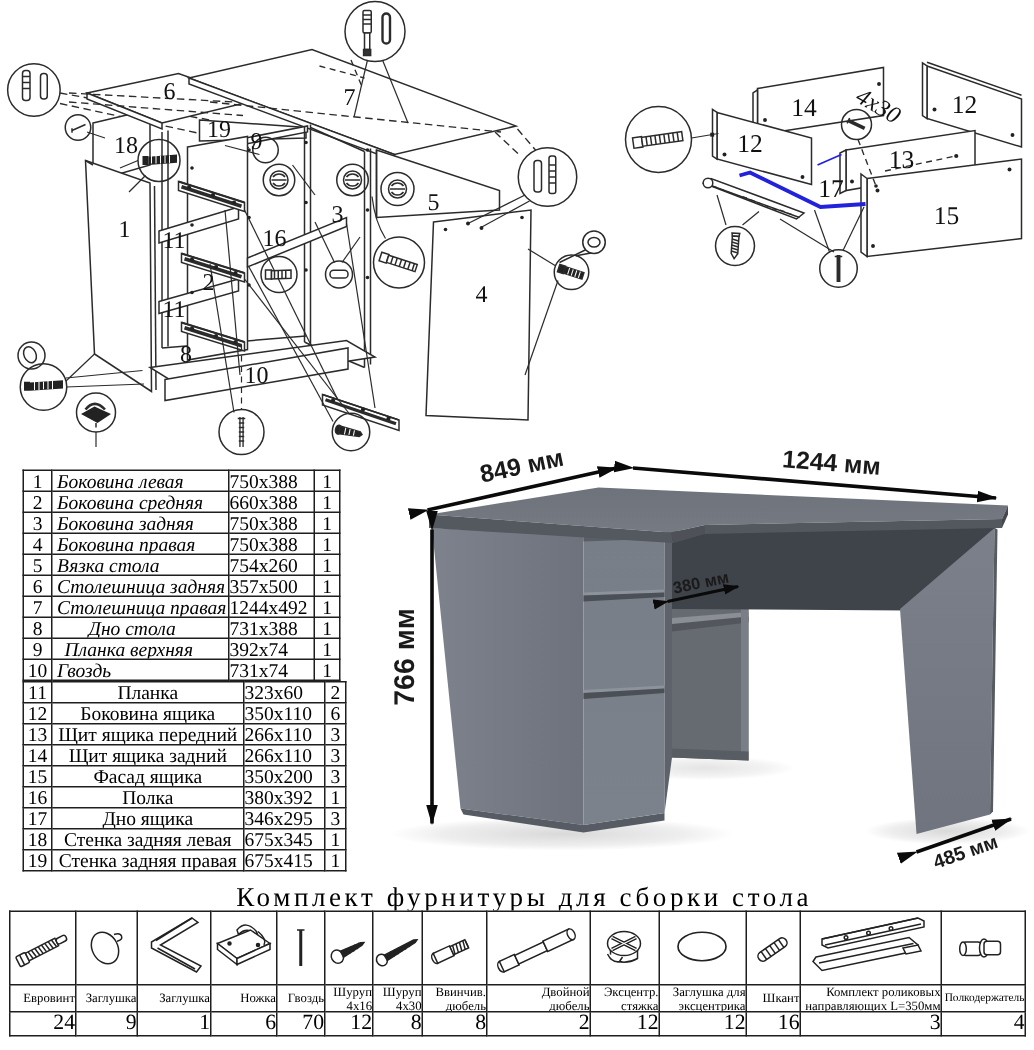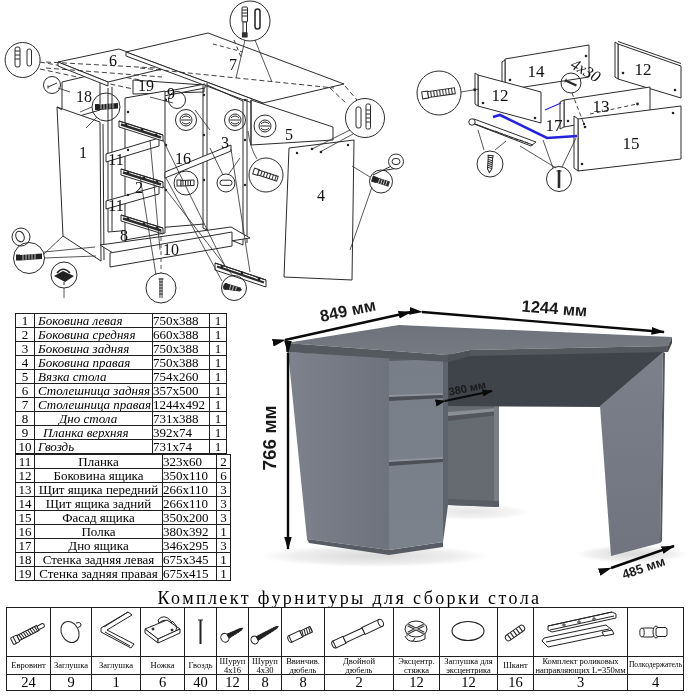--- a/index.html
+++ b/index.html
@@ -12,21 +12,21 @@
 #t1,#t2{font-size:13px;}
 #t1 td,#t2 td{height:13.05px;line-height:13px;}
 .num{text-align:center;}
 .nm{padding-left:3px;font-style:italic;}
 .nmc{text-align:center;margin-top:40px;}
 .sz{text-align:left;font-family:Liberation Serif, serif;}
 .q{text-align:center;}
 #title{position:absolute;left:5px;top:588px;width:689px;text-align:center;
   font-size:18px;letter-spacing:2.4px;}
 #hw{font-size:8px;}
-#hw td{text-align:center;}
+#hw td{text-align:right;}
 #hw .ico{height:48px;}
 #hw .lb{height:17px;line-height:8.4px;vertical-align:middle;font-size:8.5px;}
 #hw .qt{height:15px;line-height:15px;font-size:14.5px;}
 </style>
 </head>
 <body>
 <div id="page">
 
 <table id="t1" style="left:15px;top:313px;">
 <colgroup>
@@ -360,21 +360,21 @@
           <td class="lb">Заглушка для<br>эксцентрика</td>
           <td class="lb">Шкант</td>
 <td class="lb">Комплект роликовых<br>направляющих L=350мм</td>
           <td class="lb" style="font-size:7.6px">Полкодержатель</td>
 </tr>
 <tr>
 <td class="qt">24</td>
           <td class="qt">9</td>
           <td class="qt">1</td>
           <td class="qt">6</td>
-<td class="qt">40</td>
+<td class="qt">70</td>
           <td class="qt">12</td>
           <td class="qt">8</td>
           <td class="qt">8</td>
 <td class="qt">2</td>
           <td class="qt">12</td>
           <td class="qt">12</td>
           <td class="qt">16</td>
 <td class="qt">3</td>
           <td class="qt">4</td>
 </tr>

